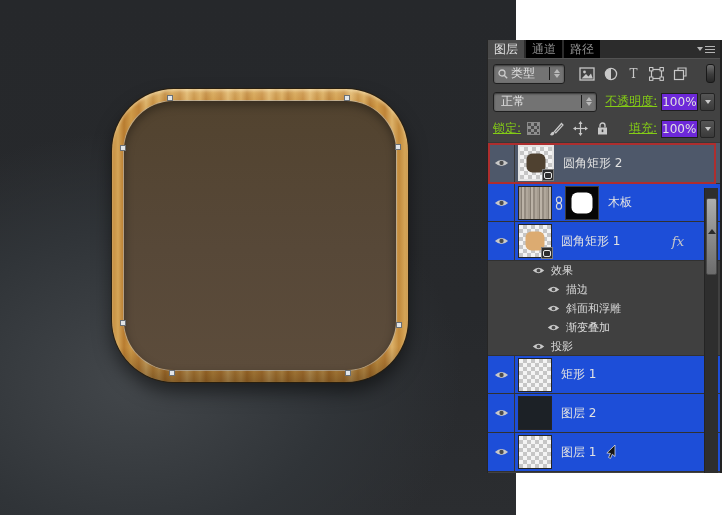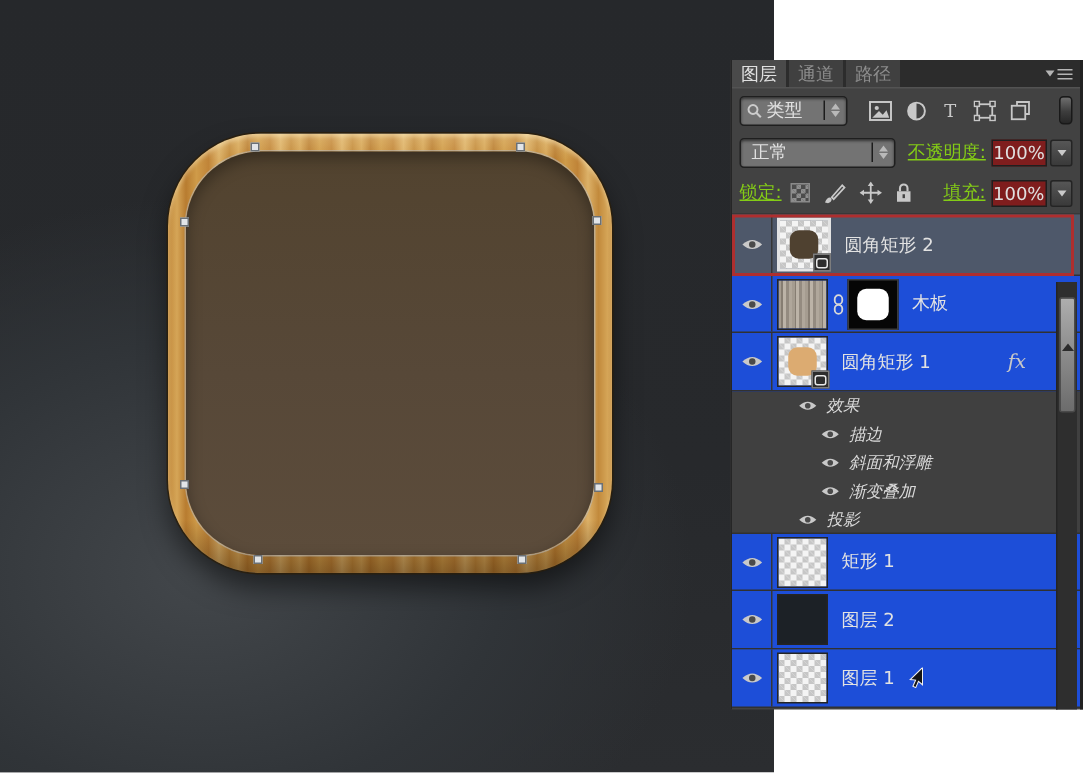--- a/index.html
+++ b/index.html
@@ -32,42 +32,42 @@
     background:#e2e5e8; border:1px solid #6a7076;
   }
 
   
   .panel {
     position:absolute; left:487px; top:40px; width:235px; height:433px;
     background:#424242; border-left:1px solid #262626; border-right:2px solid #222;
     font-size:12px; color:#e2e2e2;
   }
   .tabbar { height:18px; background:#2c2c2c; display:flex; align-items:stretch; }
-  .tab { padding:0 6px; line-height:18px; font-size:12px; background:#404040; color:#8d8d8d; margin-right:2px; min-width:32px; text-align:center; }
+  .tab { padding:0 6px; line-height:18px; font-size:12px; background:#000000; color:#8d8d8d; margin-right:2px; min-width:32px; text-align:center; }
   .tab.active { background:#4a4a4a; color:#e0e0e0; }
   .panel-menu { margin-left:auto; display:flex; align-items:center; gap:2px; padding-right:5px; }
   .panel-menu .tri { width:0; height:0; border-left:3px solid transparent; border-right:3px solid transparent; border-top:4px solid #b5b5b5; }
   .panel-menu .bars { display:flex; flex-direction:column; gap:2px; }
   .panel-menu .bars i { display:block; width:10px; height:1px; background:#b5b5b5; }
 
   .filter-row { height:30px; display:flex; align-items:center; padding:0 5px; border-top:1px solid #535353; background:#424242; }
   .combo { display:flex; align-items:center; height:20px; background:#737373; border:1px solid #1f1f1f; border-radius:3px; box-shadow:inset 0 1px 2px rgba(0,0,0,.55); padding:0 2px 0 4px; }
   .combo .lbl { flex:1; color:#e0e0e0; padding:0 3px; white-space:nowrap; overflow:hidden; }
   .spinner { display:flex; flex-direction:column; align-items:center; gap:1px; border-left:1px solid #1c1c1c; padding:2px 2px 2px 4px; }
   .spinner .up { width:0;height:0;border-left:3px solid transparent;border-right:3px solid transparent;border-bottom:4px solid #b9b9b9; }
   .spinner .dn { width:0;height:0;border-left:3px solid transparent;border-right:3px solid transparent;border-top:4px solid #b9b9b9; }
   .combo-type { width:72px; }
   .ficons { display:flex; align-items:center; gap:9px; margin-left:14px; }
   .ficons svg { display:block; }
   .pill-toggle { margin-left:auto; width:9px; height:19px; border-radius:3px; border:1px solid #191919; background:linear-gradient(180deg,#6e6e6e,#3d3d3d 55%,#272727); }
 
   .blend-row { height:27px; display:flex; align-items:center; padding:0 5px; background:#424242; }
   .combo-blend { width:106px;gap:27px; }
   .hdr-label { color:#84cc16; margin-left:8px; white-space:nowrap;text-decoration:underline; }
-  .val-box { width:37px; height:18px; background:#7f1d1d; border:1px solid #1f1f1f; color:#e0e0e0; text-align:right; padding:1px 3px 0 0; margin-left:4px; }
+  .val-box { width:37px; height:18px; background:#6d28d9; border:1px solid #1f1f1f; color:#e0e0e0; text-align:right; padding:1px 3px 0 0; margin-left:4px; }
   .drop-btn { width:15px; height:18px; margin-left:2px; border:1px solid #242424; border-radius:2px; background:linear-gradient(180deg,#565656,#3a3a3a); display:flex; align-items:center; justify-content:center; }
   .drop-btn i { width:0;height:0;border-left:3px solid transparent;border-right:3px solid transparent;border-top:4px solid #c9c9c9; }
 
   .lock-row { height:28px; display:flex; align-items:center; padding:0 5px; background:#424242; border-bottom:1px solid #383838; }
   .lock-icons { display:flex; align-items:center; gap:9px; margin-left:6px; }
   .checker-lock { width:13px; height:13px; border:1px solid #8a8a8a;
     background:linear-gradient(45deg,#8f8f8f 25%,transparent 25%,transparent 75%,#8f8f8f 75%),linear-gradient(45deg,#8f8f8f 25%,#4c4c4c 25%,#4c4c4c 75%,#8f8f8f 75%);
     background-size:6px 6px; background-position:0 0,3px 3px; }
 
   
@@ -84,21 +84,21 @@
   .badge i { display:block; width:8px; height:7px; border:1px solid #e8e8e8; border-radius:2px; }
   .wood-thumb { width:34px; height:34px; border:1px solid #242424; flex:none; margin-left:3px;
     background:repeating-linear-gradient(90deg,#a59c90 0 2px,#867d72 2px 3px,#bcb3a7 3px 5px,#948b80 5px 7px,#b0a79b 7px 9px); }
   .mask-thumb { position:relative; width:34px; height:34px; border:1px solid #3c3c3c; background:#060606; flex:none; }
   .mask-thumb i { position:absolute; left:50%; top:50%; width:21px; height:21px; transform:translate(-50%,-50%); background:#ffffff; border-radius:6px; }
   .lname { margin-left:9px; white-space:nowrap; }
   .fx-badge { margin-left:auto; margin-right:36px; font-family:"DejaVu Serif", serif; font-style:italic; color:#c8c8c8; font-size:13px; }
   .linkcell { width:13px; display:flex; justify-content:center; flex:none; }
 
   .effrow { display:flex; align-items:center; height:19px; background:#404040; font-size:11px; color:#dadada; }
-  .effrow .elabel { margin-left:6px; white-space:nowrap;font-style:italic; }
+  .effrow .elabel { margin-left:6px; white-space:nowrap; }
   .eff-sep { border-bottom:1px solid #313131; }
 
   .red-box { position:absolute; left:0; top:103px; width:228px; height:41px; border:2px solid #ae2e2e; pointer-events:none; z-index:6; }
 
   .scrollbar { position:absolute; left:216px; top:148px; width:14px; height:285px; background:#2e2e2e; border-left:1px solid #242424; z-index:5; }
   .sthumb { position:absolute; left:1px; top:10px; width:11px; height:77px; border:1px solid #4a4a4a; border-radius:2px;
     background:linear-gradient(180deg,#aeaeae,#8e8e8e 45%,#6c6c6c); }
   .sthumb i { display:block; margin:30px auto 0; width:0; height:0; border-left:4px solid transparent; border-right:4px solid transparent; border-bottom:5px solid #2b2b2b; }
 
   .cursor-icon { margin-left:10px; }

